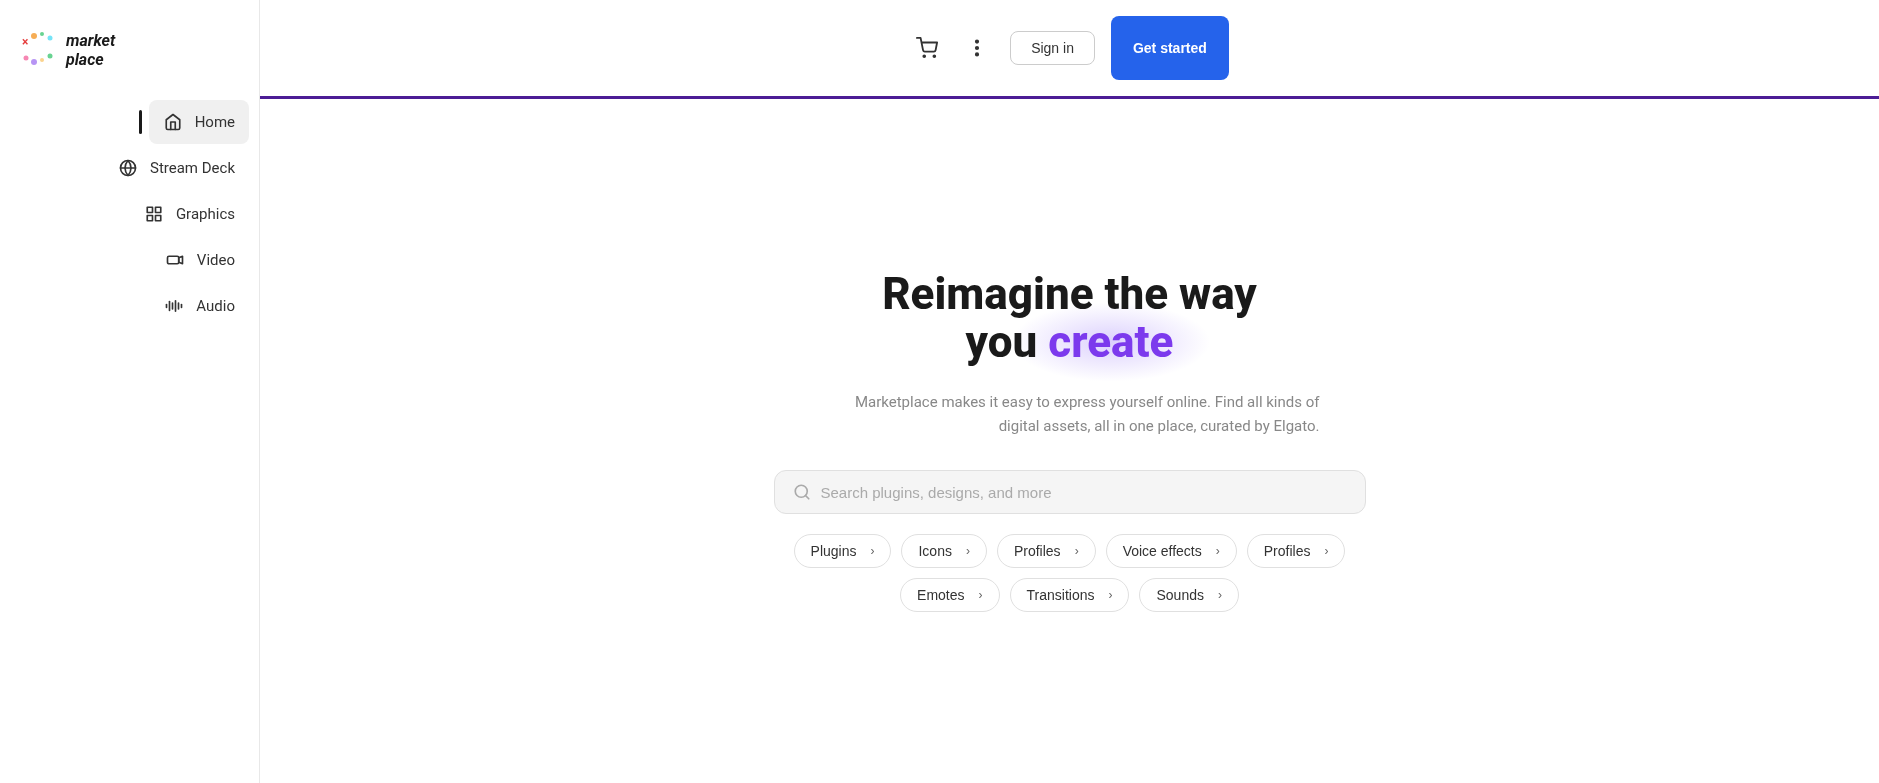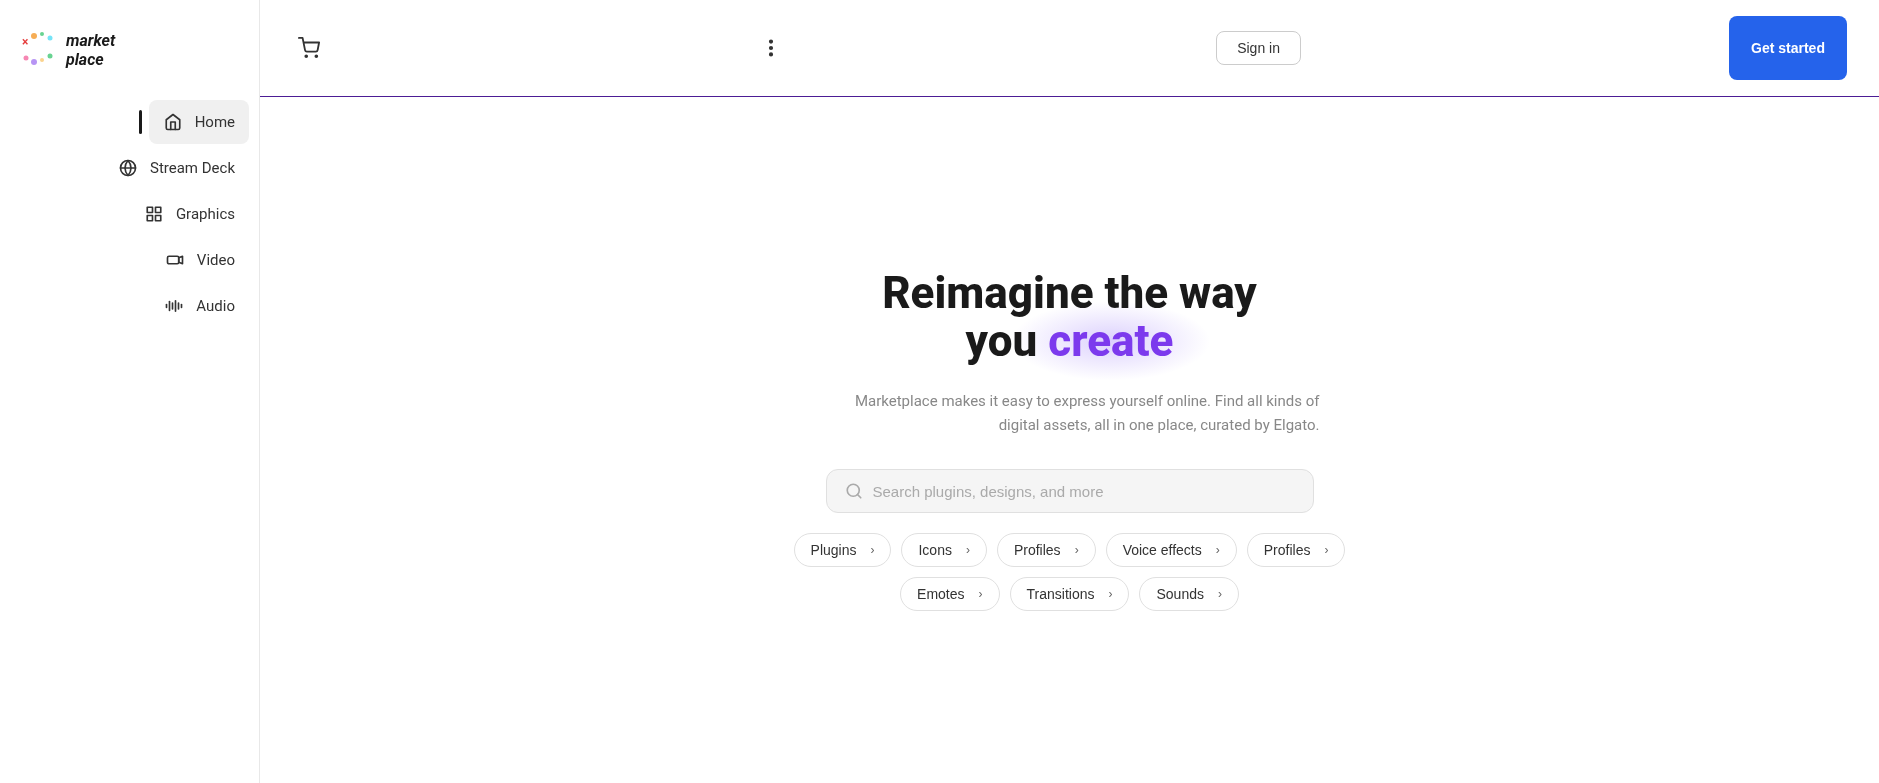--- a/index.html
+++ b/index.html
@@ -67,23 +67,23 @@
 
     
     .main-area {
       flex: 1;
       display: flex;
       flex-direction: column;
     }
     .header {
       display: flex;
       align-items: center;
-      justify-content: space-between;
+      justify-content: center;
       padding: 16px 32px;
-      border-bottom: 1px solid #4c1d95;
+      border-bottom: 3px solid #4c1d95;
       gap: 16px;
     }
     .header-cart {
       background: none;
       border: none;
       cursor: pointer;
       padding: 6px;
       color: #333;
       display: flex;
       align-items: center;
@@ -155,21 +155,21 @@
     .hero-subtitle {
       margin-top: 24px;
       font-size: 15px;
       color: #888;
       max-width: 500px;
       line-height: 1.6;
       text-align: right;
     }
     .search-bar {
       margin-top: 32px;
-      width: 488px;
+      width: 592px;
       max-width: 90%;
       display: flex;
       align-items: center;
       gap: 10px;
       background: #f5f5f5;
       border: 1.5px solid #e0e0e0;
       border-radius: 12px;
       padding: 12px 18px;
     }
     .search-input {

